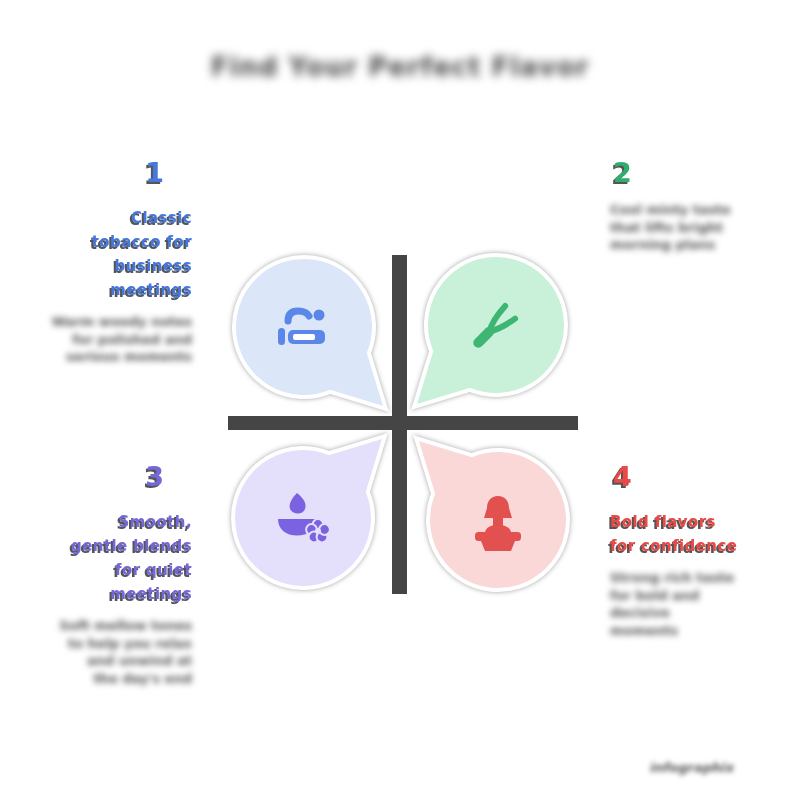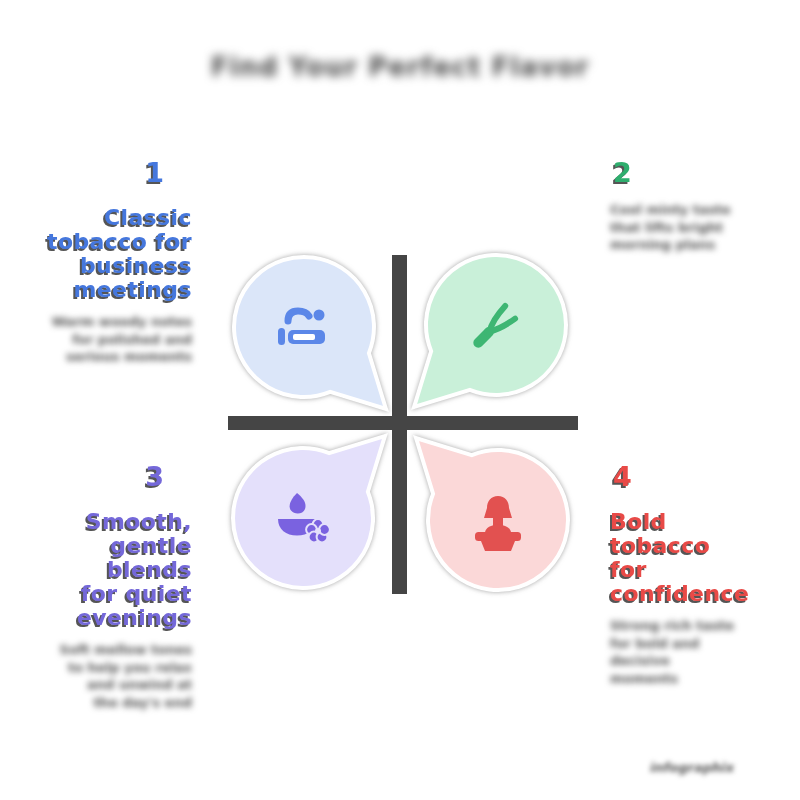--- a/index.html
+++ b/index.html
@@ -14,21 +14,21 @@
   
   .tg{position:absolute;}
   #g1{left:38px;top:156px;width:154px;text-align:right;}
   #g2{left:610px;top:156px;width:162px;text-align:left;}
   #g3{left:38px;top:460px;width:154px;text-align:right;}
   #g4{left:610px;top:460px;width:162px;text-align:left;}
   .num{font-size:27px;font-weight:bold;line-height:34px;
        text-shadow:-2px 2px 0 rgba(70,70,70,0.92);}
   #g1 .num,#g3 .num{padding-right:28px;}
   #g2 .num,#g4 .num{padding-left:3px;}
-  .heading{margin-top:16px;font-size:22px;line-height:24px;font-weight:bold;
+  .heading{margin-top:16px;font-size:15px;line-height:24px;font-weight:bold;
            white-space:pre-line;letter-spacing:0.4px;
            text-shadow:-2px 2px 0 rgba(70,70,70,0.92);}
   .bodytext{margin-top:11px;font-size:13px;line-height:17.5px;font-weight:bold;
             white-space:pre-line;color:#4f4f4f;filter:blur(3px);}
   .q1 .num,.q1 .heading{color:#4577dd;}
   .q2 .num,.q2 .heading{color:#2fae6e;}
   .q3 .num,.q3 .heading{color:#7468d9;}
   .q4 .num,.q4 .heading{color:#e84a47;}
 
   
@@ -68,30 +68,30 @@
   <div class="bodytext">Cool minty taste
 that lifts bright
 morning plans</div>
 </div>
 
 <div class="tg q3" id="g3">
   <div class="num">3</div>
   <div class="heading">Smooth,
 gentle blends
 for quiet
-evenings</div>
+meetings</div>
   <div class="bodytext">Soft mellow tones
 to help you relax
 and unwind at
 the day's end</div>
 </div>
 
 <div class="tg q4" id="g4">
   <div class="num">4</div>
-  <div class="heading">Bold tobacco
+  <div class="heading">Bold flavors
 for confidence</div>
   <div class="bodytext">Strong rich taste
 for bold and
 decisive
 moments</div>
 </div>
 
 <div class="abs div-v"></div>
 <div class="abs div-h"></div>
 

